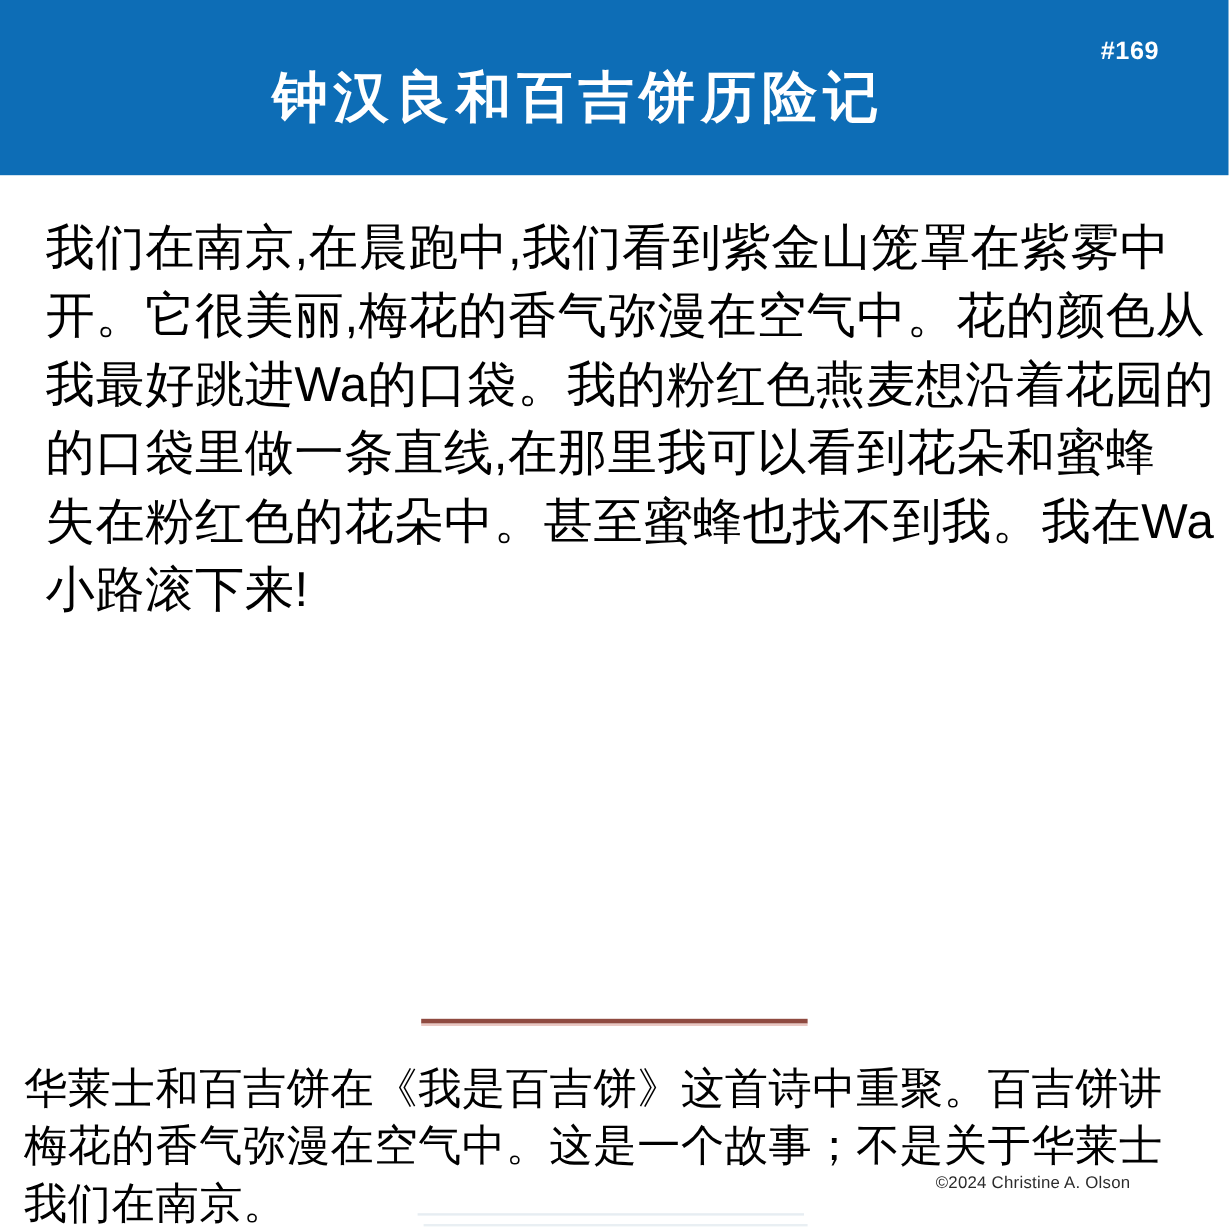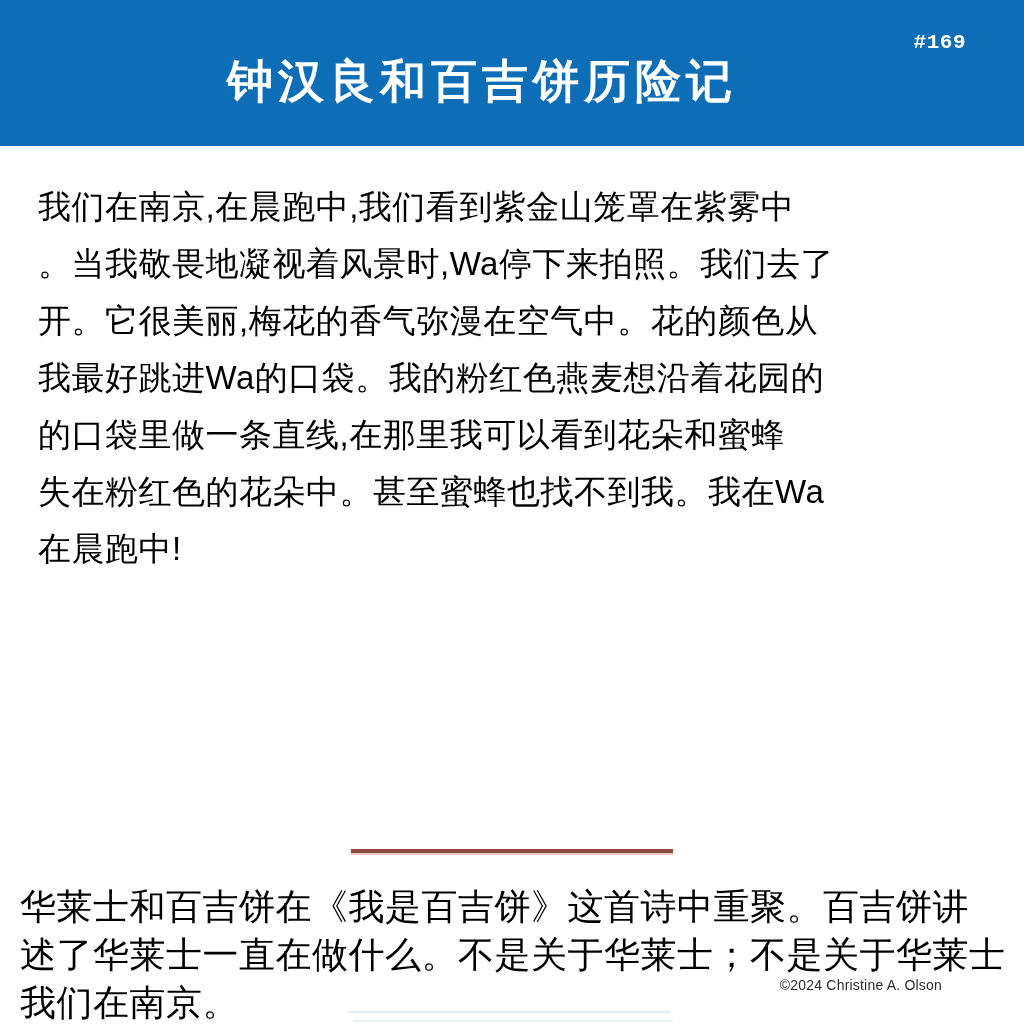--- a/index.html
+++ b/index.html
@@ -18,40 +18,39 @@
     width: 1024px; height: 146px;
     background: #0d6db6;
   }
   .issue-badge {
     position: absolute;
     top: 31px; right: 58px;
     color: #ffffff;
     font-size: 21px;
     font-weight: bold;
     letter-spacing: 0.5px;
-    font-family: Liberation Mono, monospace;
   }
   .page-title {
     position: absolute;
     top: 58px; left: 0;
     width: 100%;
     margin: 0;
     text-align: center;
     transform: translateX(-30px);
     color: #ffffff;
     font-size: 46px;
     font-weight: bold;
     letter-spacing: 5px;
     line-height: 1;
     white-space: nowrap;
   }
   .body-text {
     position: absolute;
     top: 178px; left: 38px; right: 30px;
-    font-size: 33px;
+    font-size: 41px;
     line-height: 57px;
     letter-spacing: 0.5px;
     color: #000000;
   }
   .body-line { white-space: nowrap; }
   .divider {
     position: absolute;
     top: 849px; left: 351px;
     width: 322px;
   }
@@ -92,36 +91,35 @@
 
 <div class="page">
 
   <div class="header-band">
     <h1 class="page-title">钟汉良和百吉饼历险记</h1>
     <div class="issue-badge">#169</div>
   </div>
 
   <div class="body-text">
     <div class="body-line">我们在南京,在晨跑中,我们看到紫金山笼罩在紫雾中</div>
-    <div class="body-line">。当我敬畏地凝视着风景时,Wa停下来拍照。我们去了</div>
     <div class="body-line">开。它很美丽,梅花的香气弥漫在空气中。花的颜色从</div>
     <div class="body-line">我最好跳进Wa的口袋。我的粉红色燕麦想沿着花园的</div>
     <div class="body-line">的口袋里做一条直线,在那里我可以看到花朵和蜜蜂</div>
     <div class="body-line">失在粉红色的花朵中。甚至蜜蜂也找不到我。我在Wa</div>
-    <div class="body-line">在晨跑中!</div>
+    <div class="body-line">小路滚下来!</div>
   </div>
 
   <div class="divider">
     <div class="divider-main"></div>
     <div class="divider-light"></div>
   </div>
 
   <div class="footer-text">
     <div class="footer-line">华莱士和百吉饼在《我是百吉饼》这首诗中重聚。百吉饼讲</div>
-    <div class="footer-line">述了华莱士一直在做什么。不是关于华莱士；不是关于华莱士</div>
+    <div class="footer-line">梅花的香气弥漫在空气中。这是一个故事；不是关于华莱士</div>
     <div class="footer-line">我们在南京。</div>
   </div>
 
   <div class="copyright">©2024 Christine A. Olson</div>
 
   <div class="bottom-rule-1"></div>
   <div class="bottom-rule-2"></div>
 
 </div>
 

